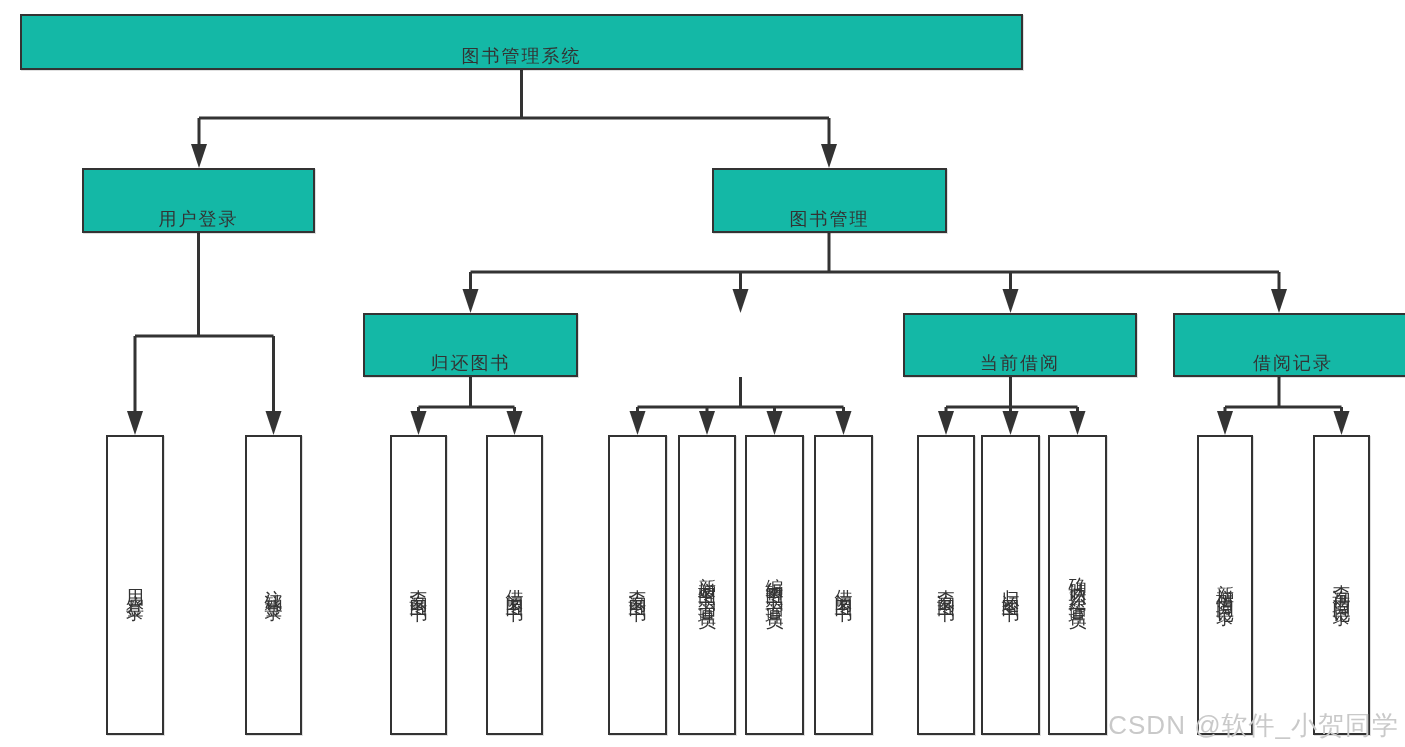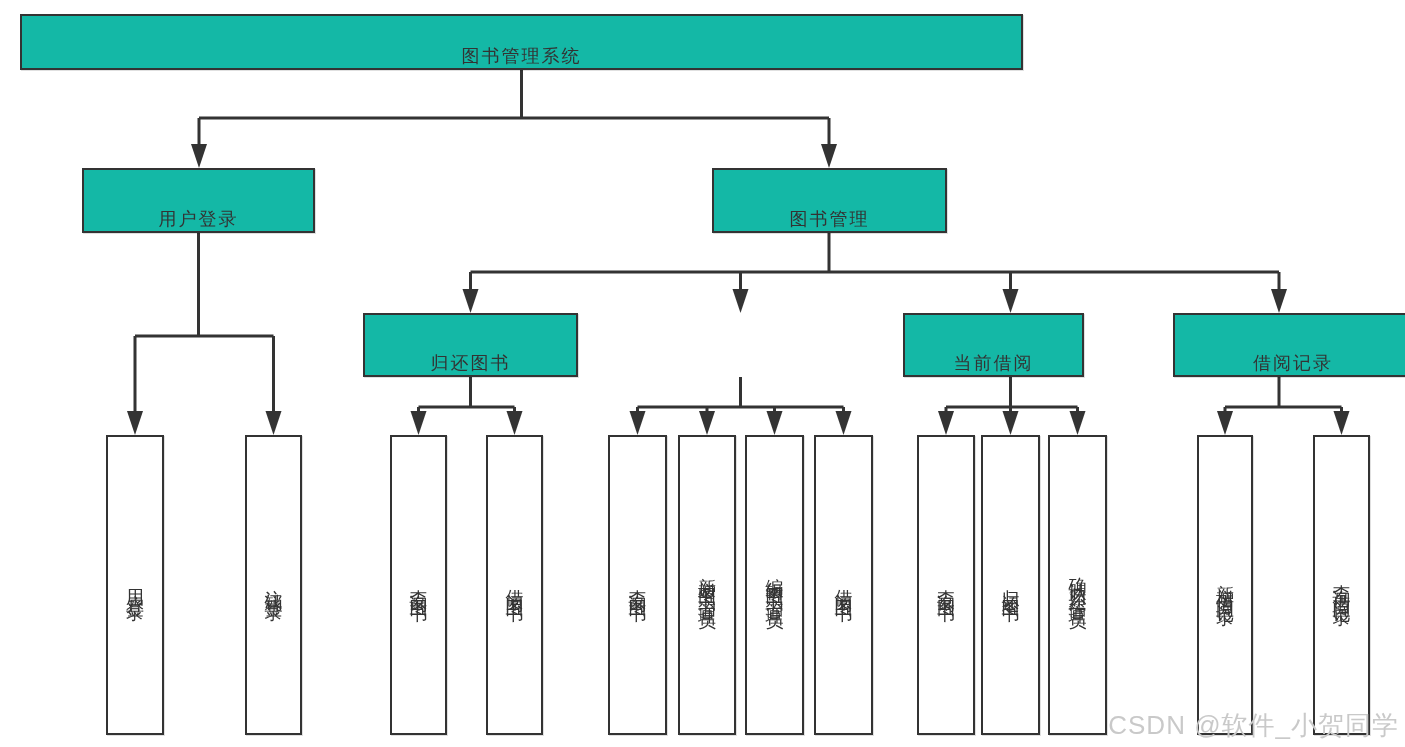--- a/index.html
+++ b/index.html
@@ -91,21 +91,21 @@
   <div class="node" style="left:82px;top:168px;width:233px;height:65px;">
     <span class="lbl">用户登录</span>
   </div>
   <div class="node" style="left:712px;top:168px;width:235px;height:65px;">
     <span class="lbl">图书管理</span>
   </div>
 
   <div class="node" style="left:363px;top:313px;width:215px;height:64px;">
     <span class="lbl">归还图书</span>
   </div>
-  <div class="node" style="left:903px;top:313px;width:181px;height:64px;">
+  <div class="node" style="left:903px;top:313px;width:234px;height:64px;">
     <span class="lbl">当前借阅</span>
   </div>
   <div class="node" style="left:1173px;top:313px;width:240px;height:64px;">
     <span class="lbl">借阅记录</span>
   </div>
 
   <div class="leaf" style="left:106px;top:435px;width:58px;height:300px;">
     <span class="lbl">用户登录</span>
   </div>
   <div class="leaf" style="left:245px;top:435px;width:57px;height:300px;">

